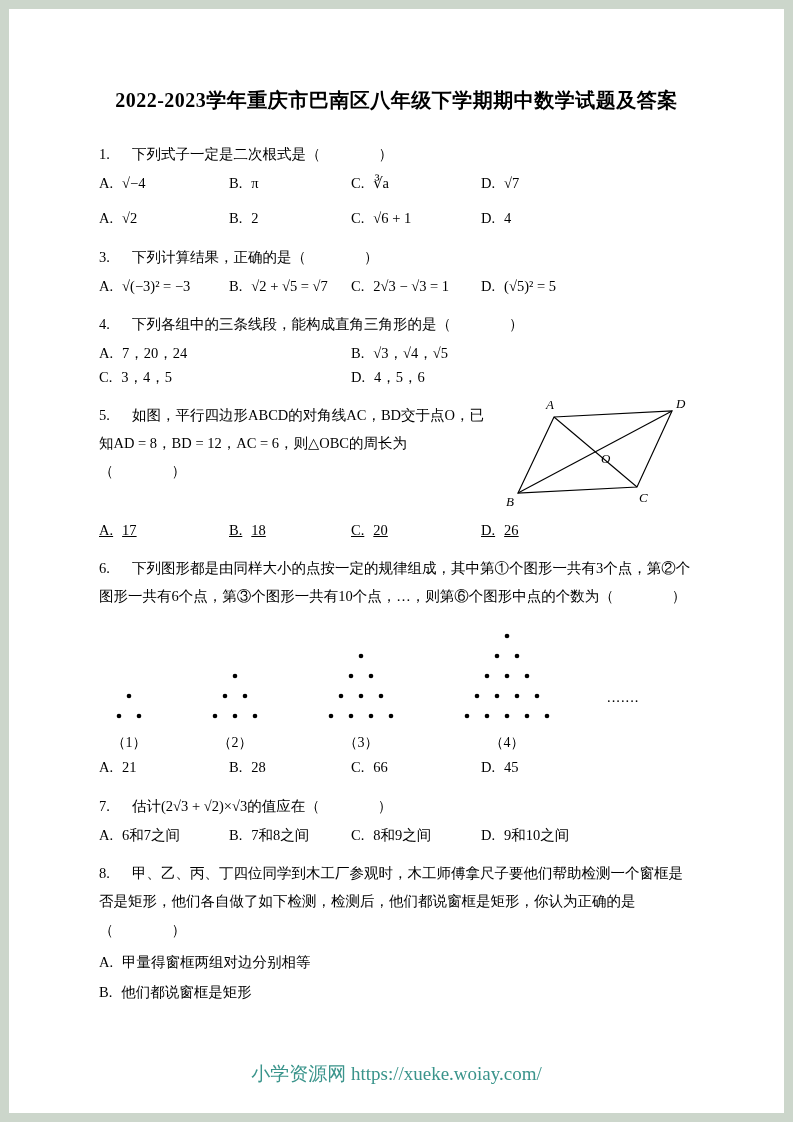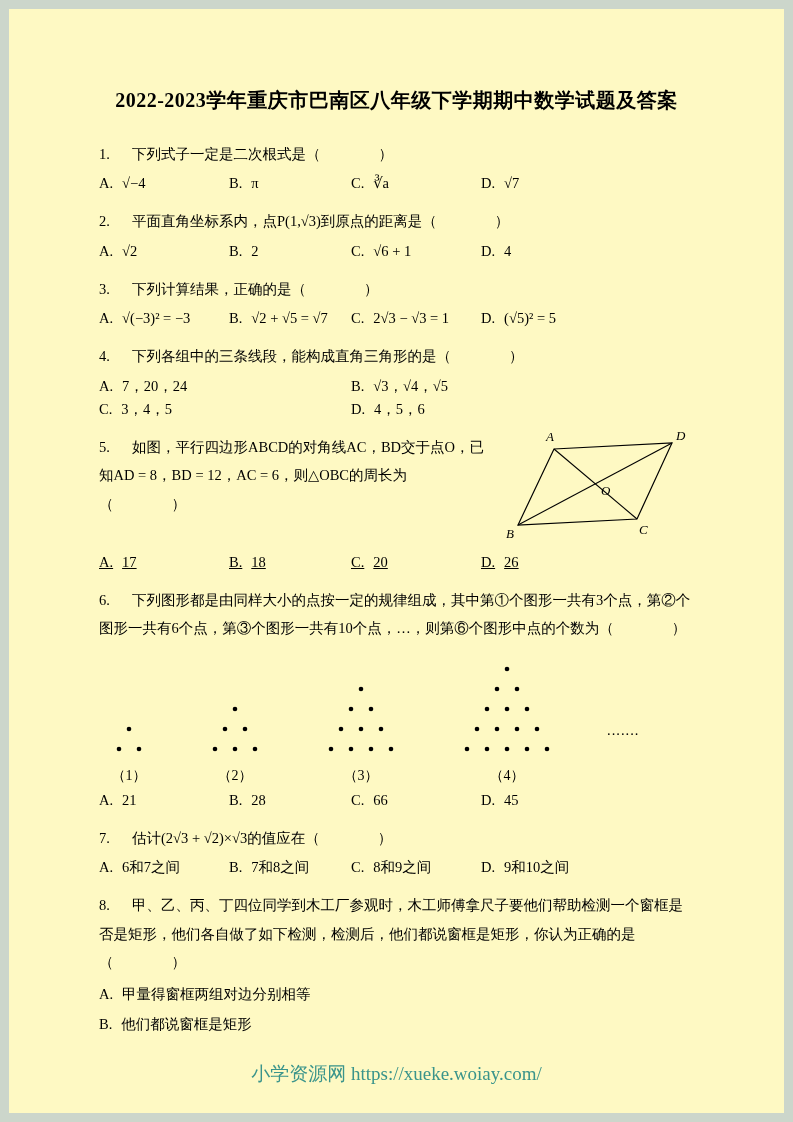--- a/index.html
+++ b/index.html
@@ -8,21 +8,21 @@
   .canvas{
     width:793px;height:1122px;
     background:#ccd6cb;
     padding:9px;box-sizing:border-box;
     margin:0 auto;
   }
   .page{
     position:relative;
     width:100%;height:100%;
     box-sizing:border-box;
-    background:#fef9c3;
+    background:#ffffff;
     padding:78px 90px 0 90px;
     font-family:"Liberation Serif","DejaVu Serif",serif;
     font-size:14.5px;color:#000;
   }
   .doc-title{
     font-size:20px;font-weight:bold;text-align:center;
     margin:0 0 26px 0;letter-spacing:0.5px;
   }
   .section-heading{margin:0 0 10px 0;line-height:1.7;}
   .question{margin:12px 0 4px 0;}
@@ -63,21 +63,20 @@
       <p class="stem"><span class="qnum">1.</span><span>下列式子一定是二次根式是（　　　　）</span></p>
       <div class="options cols4">
         <span class="opt"><span class="opt-label">A.</span><span class="opt-text">√−4</span></span>
         <span class="opt"><span class="opt-label">B.</span><span class="opt-text">π</span></span>
         <span class="opt"><span class="opt-label">C.</span><span class="opt-text">∛a</span></span>
         <span class="opt"><span class="opt-label">D.</span><span class="opt-text">√7</span></span>
       </div>
     </section>
 
     <section class="question">
-      <p class="stem"><span class="qnum">2.</span><span>平面直角坐标系内，点P(1,√3)到原点的距离是（　　　　）</span></p>
       <div class="options cols4">
         <span class="opt"><span class="opt-label">A.</span><span class="opt-text">√2</span></span>
         <span class="opt"><span class="opt-label">B.</span><span class="opt-text">2</span></span>
         <span class="opt"><span class="opt-label">C.</span><span class="opt-text">√6 + 1</span></span>
         <span class="opt"><span class="opt-label">D.</span><span class="opt-text">4</span></span>
       </div>
     </section>
 
     <section class="question">
       <p class="stem"><span class="qnum">3.</span><span>下列计算结果，正确的是（　　　　）</span></p>

